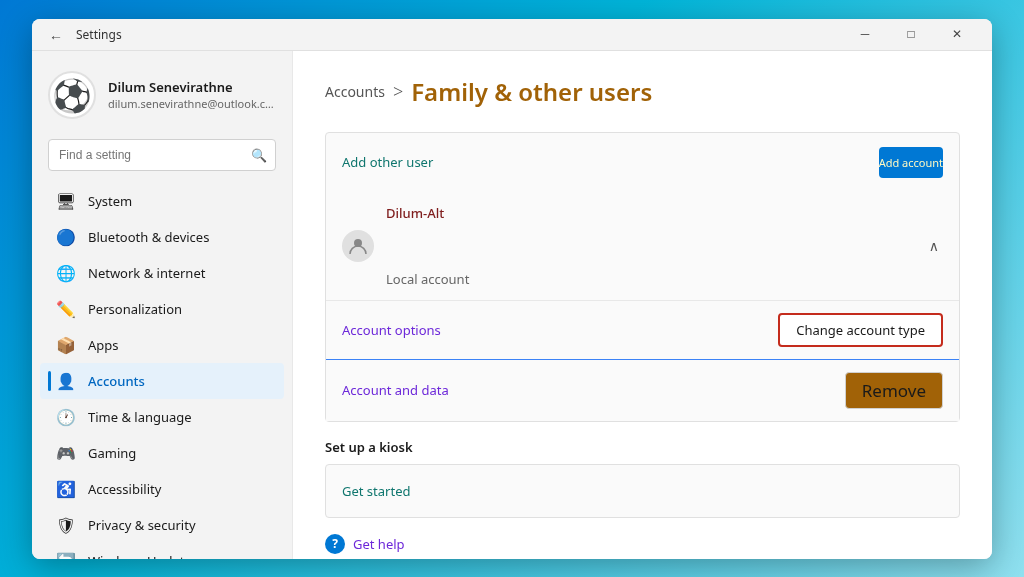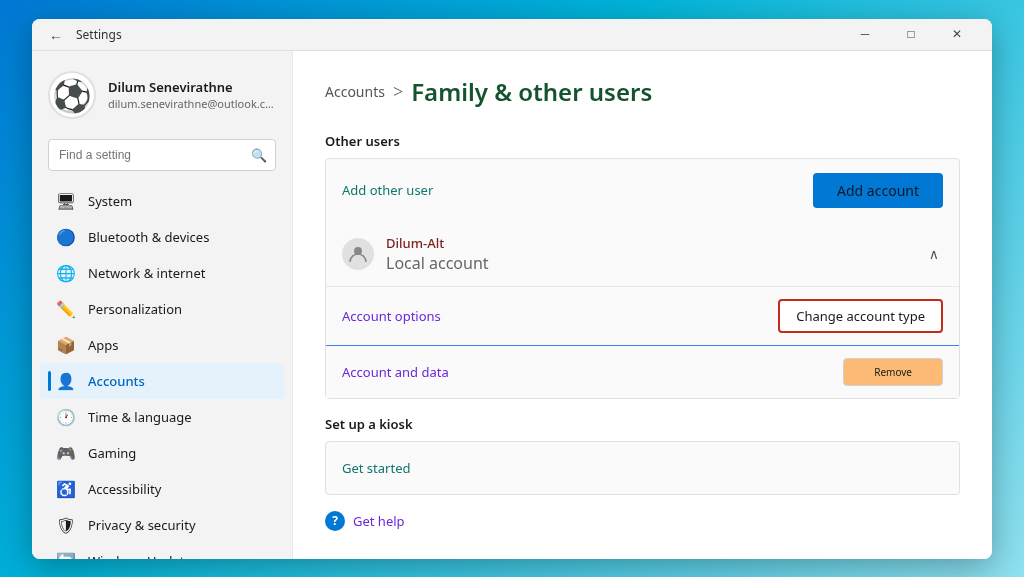--- a/index.html
+++ b/index.html
@@ -161,21 +161,21 @@
       cursor: pointer;
     }
     .breadcrumb-sep {
       font-size: 18px;
       color: #555;
       font-weight: 300;
     }
     .breadcrumb-current {
       font-size: 24px;
       font-weight: 600;
-      color: #14532d;
+      color: #a16207;
     }
     .section-title {
       font-size: 13px;
       font-weight: 600;
       color: #1a1a1a;
       margin-bottom: 8px;
     }
     .card {
       border: 1px solid #e0e0e0;
       border-radius: 4px;
@@ -188,35 +188,35 @@
       padding: 14px 16px;
       min-height: 52px;
     }
     .card-row-label {
       font-size: 13px;
       color: #0f766e;
       flex: 1;
     }
     .btn-primary {
       background: #0078d4;
-      color: #0f172a;
+      color: #fef9c3;
       border: none;
       border-radius: 4px;
-      padding: 8px 24px;
-      font-size: 14px;
+      padding: 8px 0;
+      font-size: 11px;
       cursor: pointer;
       font-family: inherit;
     }
     .btn-secondary {
-      background: #fdba74;
+      background: #a16207;
       color: #1a1a1a;
       border: 1px solid #d0d0d0;
       border-radius: 4px;
-      padding: 6px 30px;
-      font-size: 10px;
+      padding: 6px 16px;
+      font-size: 17px;
       cursor: pointer;
       font-family: inherit;
     }
     .btn-outlined-red {
       background: white;
       color: #1a1a1a;
       border: 2px solid #c42b1c;
       border-radius: 4px;
       padding: 6px 16px;
       font-size: 13px;
@@ -234,21 +234,21 @@
       width: 32px; height: 32px;
       border-radius: 50%;
       background: #e0e0e0;
       display: flex; align-items: center; justify-content: center;
       font-size: 18px;
       color: #666;
       flex-shrink: 0;
     }
     .user-row-info { flex: 1; }
     .user-row-name { font-size: 13px; font-weight: 500; color: #7f1d1d; }
-    .user-row-sub { font-size: 16px; color: #666; }
+    .user-row-sub { font-size: 13px; color: #666; margin-top: 48px; }
     .chevron-btn {
       background: none; border: none; cursor: pointer;
       font-size: 14px; color: #555; padding: 4px;
     }
     .expanded-section {
       border-top: 1px solid #e8e8e8;
       background: #fafafa;
     }
     .expanded-row {
       display: flex;
@@ -370,21 +370,20 @@
 
     <div class="main-wrapper">
       <div class="main">
 
         <div class="breadcrumb">
           <span class="breadcrumb-link">Accounts</span>
           <span class="breadcrumb-sep">&gt;</span>
           <span class="breadcrumb-current">Family &amp; other users</span>
         </div>
 
-        <div class="section-title">Other users</div>
         <div class="card">
 
           <div class="card-row">
             <span class="card-row-label">Add other user</span>
             <button class="btn-primary">Add account</button>
           </div>
 
           <div class="user-row">
             <div class="user-avatar-small">
               <svg width="20" height="20" viewBox="0 0 20 20" fill="none">

